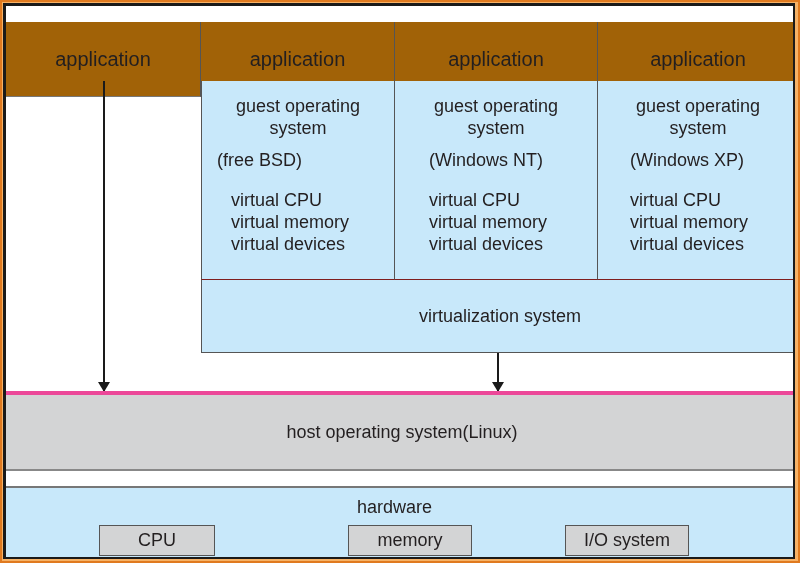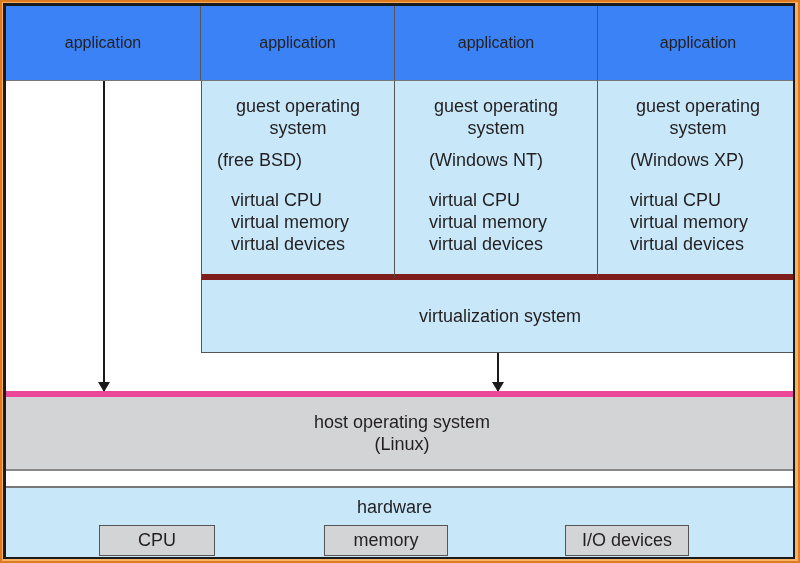--- a/index.html
+++ b/index.html
@@ -1,26 +1,26 @@
 <!DOCTYPE html>
 <html><head>
 <meta charset="utf-8">
 <style>
   html,body{margin:0;padding:0;}
   body{width:800px;height:563px;overflow:hidden;background:#ffffff;font-family:"Liberation Sans",sans-serif;color:#231f20;}
   .frame{position:absolute;left:0;top:0;width:800px;height:563px;box-sizing:border-box;border:2px solid #e07a1f;background:#f6b266;}
   .inner{position:absolute;left:3px;top:3px;width:792px;height:556px;box-sizing:border-box;border:2px solid #1a1a1a;border-top-width:3px;border-left-width:3px;background:#fff;overflow:hidden;}
   .abs{position:absolute;box-sizing:border-box;}
-  .app{background:#3b82f6;border-right:1px solid #555;border-bottom:1px solid #777;display:flex;align-items:center;justify-content:center;font-size:16px;}
-  .guest{background:#c8e8fa;border-right:1px solid #555;border-bottom:6px solid #7f1d1d;font-size:18px;line-height:22px;}
+  .app{background:#a16207;border-right:1px solid #555;border-bottom:1px solid #777;display:flex;align-items:center;justify-content:center;font-size:20px;margin-top:16px;}
+  .guest{background:#c8e8fa;border-right:1px solid #555;border-bottom:1px solid #7f1d1d;font-size:18px;line-height:22px;}
   .guest .title{text-align:center;margin-top:14px;}
   .guest .os{margin-top:10px;}
   .guest .vlist{margin-top:18px;}
   .vlayer{background:#c8e8fa;border:1px solid #555;border-top:none;display:flex;align-items:center;justify-content:center;font-size:18px;}
-  .host{background:#d3d4d5;border-top:6px solid #ec4899;border-bottom:2px solid #888;display:flex;flex-direction:column;align-items:center;justify-content:center;font-size:18px;line-height:22px;}
+  .host{background:#d3d4d5;border-top:4px solid #ec4899;border-bottom:2px solid #888;display:flex;align-items:center;justify-content:center;font-size:18px;line-height:22px;}
   .hw{background:#c8e8fa;border-top:2px solid #777;}
   .hwtitle{position:absolute;left:0;right:15px;top:9px;text-align:center;font-size:18px;}
   .hwbox{position:absolute;top:37px;height:31px;background:#d3d4d5;border:1px solid #555;box-sizing:border-box;display:flex;align-items:center;justify-content:center;font-size:18px;}
   .arrow{position:absolute;width:2px;background:#1a1a1a;}
   .arrow::after{content:"";position:absolute;left:-5px;bottom:-1px;border-left:6px solid transparent;border-right:6px solid transparent;border-top:10px solid #1a1a1a;}
 </style>
 </head>
 <body>
 
 <div class="frame"></div>
@@ -86,21 +86,21 @@
   <div class="abs host" style="left:0;top:385px;width:792px;height:80px;">
     <div>host operating system</div>
     <div>(Linux)</div>
   </div>
 
   <div class="abs hw" style="left:0;top:480px;width:792px;height:80px;">
     <div class="hwtitle">hardware</div>
     <div class="hwbox" style="left:93px;width:116px;">
       <span>CPU</span>
     </div>
-    <div class="hwbox" style="left:318px;width:124px;">
+    <div class="hwbox" style="left:342px;width:124px;">
       <span>memory</span>
     </div>
     <div class="hwbox" style="left:559px;width:124px;">
-      <span>I/O devices</span>
+      <span>I/O system</span>
     </div>
   </div>
 
 </div>
 
 </body></html>

